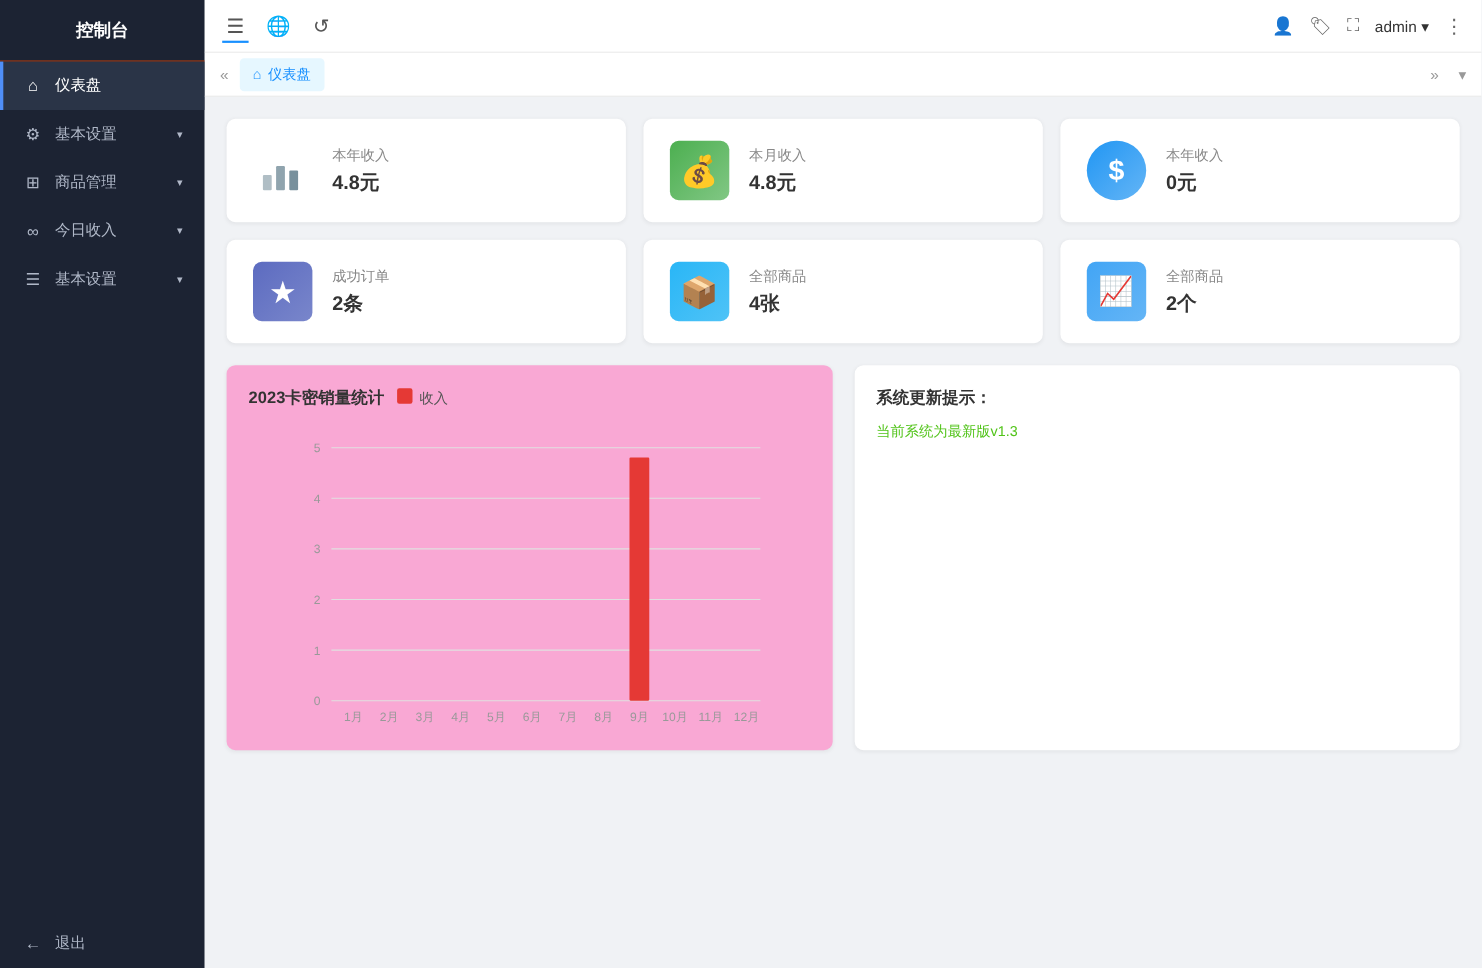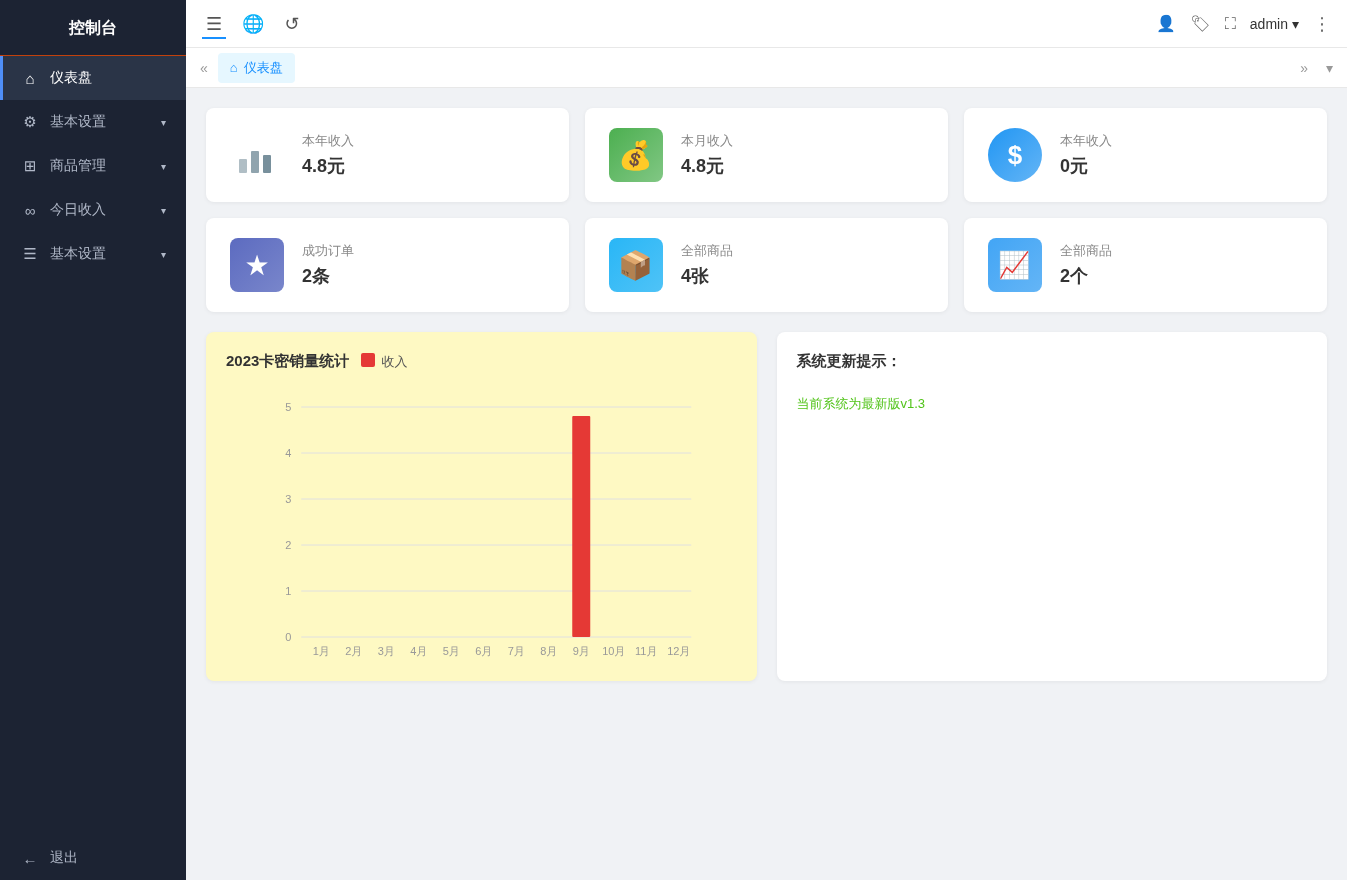--- a/index.html
+++ b/index.html
@@ -122,21 +122,21 @@
 
     
     .bottom-section {
       display: grid;
       grid-template-columns: 1fr 1fr;
       gap: 20px;
     }
 
     
     .chart-area {
-      background: #fef9c3;
+      background: #f9a8d4;
       border-radius: 8px;
       padding: 20px;
       box-shadow: 0 1px 4px rgba(0,0,0,0.06);
     }
     .chart-header {
       display: flex; align-items: center; gap: 12px; margin-bottom: 16px;
     }
     .chart-title { font-size: 15px; font-weight: 600; color: #333; }
     .chart-legend { display: flex; align-items: flex-start; gap: 6px; font-size: 13px; color: #555; }
     .legend-dot { width: 14px; height: 14px; background: #e53935; border-radius: 2px; }
@@ -144,21 +144,21 @@
     
     .chart-svg-wrap { width: 100%; }
 
     
     .system-update {
       background: #fff;
       border-radius: 8px;
       padding: 20px;
       box-shadow: 0 1px 4px rgba(0,0,0,0.06);
     }
-    .system-update-title { font-size: 15px; font-weight: 600; color: #333; margin-bottom: 24px; }
+    .system-update-title { font-size: 15px; font-weight: 600; color: #333; margin-bottom: 12px; }
     .system-update-msg { font-size: 13px; color: #52c41a; }
 
     
     .icon-bag { background: linear-gradient(135deg, #4caf50, #81c784); border-radius: 8px; }
     .icon-dollar { background: linear-gradient(135deg, #2196f3, #64b5f6); border-radius: 50%; }
     .icon-star { background: linear-gradient(135deg, #5c6bc0, #7986cb); border-radius: 8px; }
     .icon-box { background: linear-gradient(135deg, #29b6f6, #4fc3f7); border-radius: 8px; }
     .icon-chart { background: linear-gradient(135deg, #42a5f5, #64b5f6); border-radius: 8px; }
     .icon-bars { background: transparent; }
   </style>

